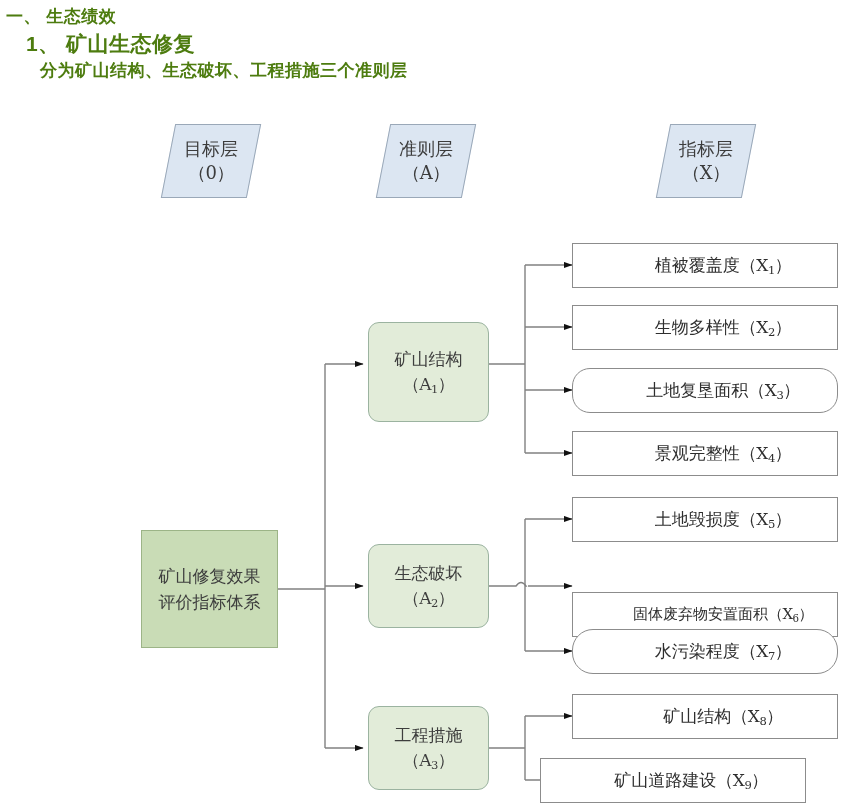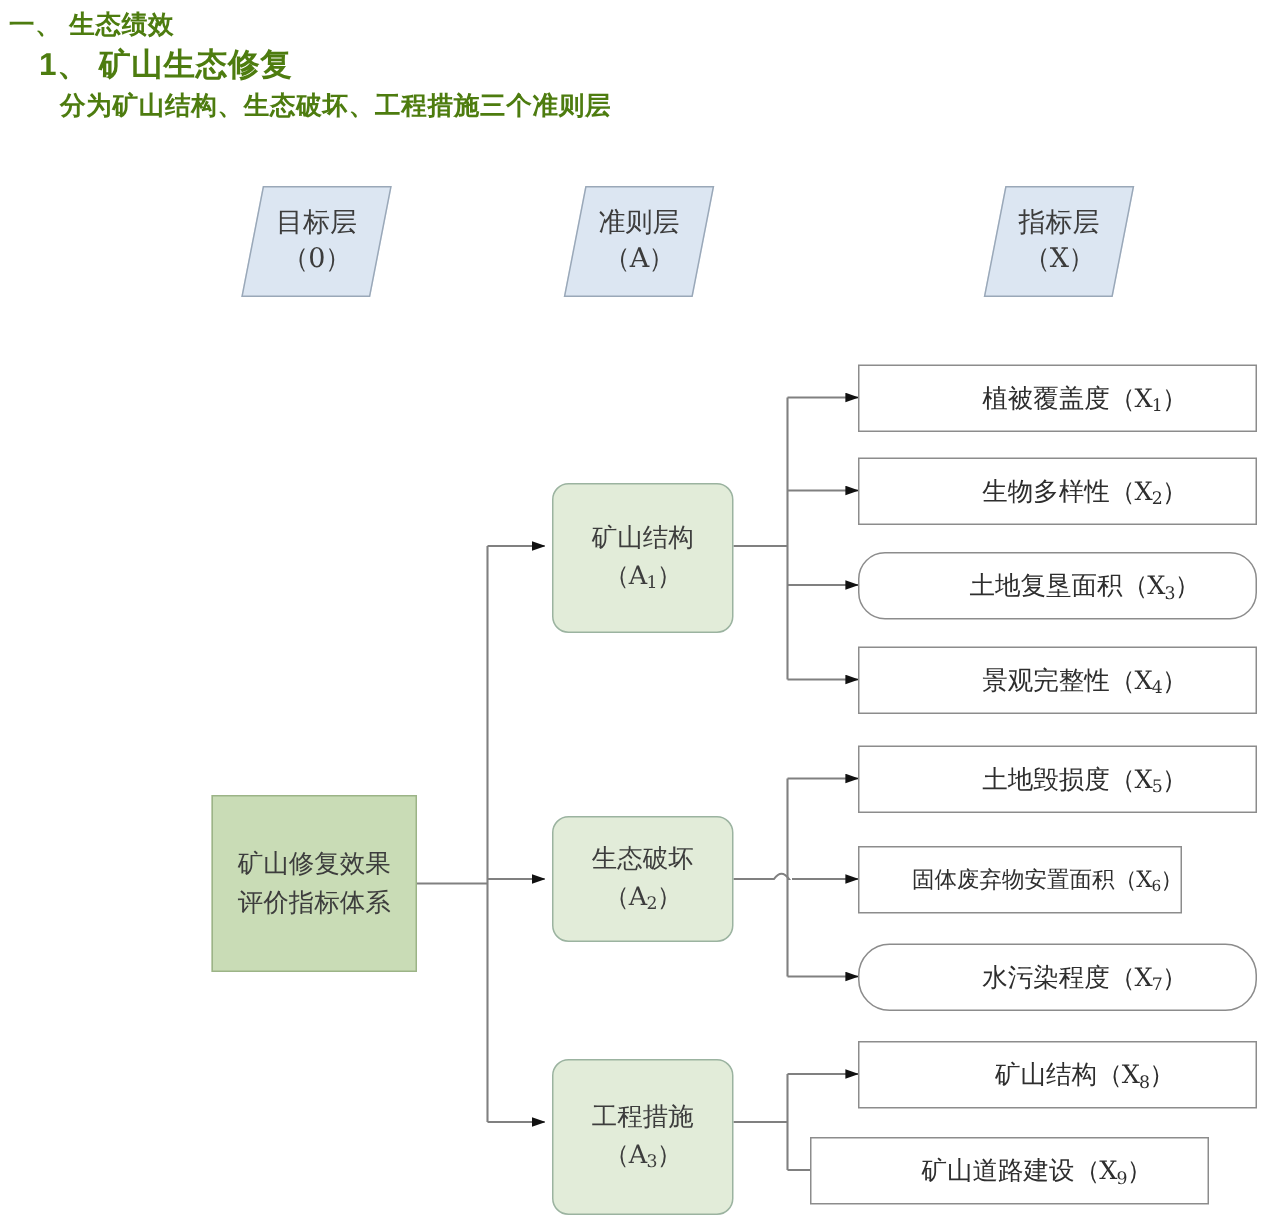--- a/index.html
+++ b/index.html
@@ -211,21 +211,21 @@
   <div class="crit-box" style="left:368px; top:322px; width:121px; height:100px;">
     <span>矿山结构</span>
     <span class="paren"><span>（A</span><sub>1</sub><span>）</span></span>
   </div>
 
   <div class="crit-box" style="left:368px; top:544px; width:121px; height:84px;">
     <span>生态破坏</span>
     <span class="paren"><span>（A</span><sub>2</sub><span>）</span></span>
   </div>
 
-  <div class="crit-box" style="left:368px; top:706px; width:121px; height:104px;">
+  <div class="crit-box" style="left:368px; top:706px; width:121px; height:84px;">
     <span>工程措施</span>
     <span class="paren"><span>（A</span><sub>3</sub><span>）</span></span>
   </div>
 
   <div class="ind-box" style="left:572px; top:243px; width:266px; height:45px;">
     <span><span>植被覆盖度</span><span class="paren"><span>（X</span><sub>1</sub><span>）</span></span></span>
   </div>
 
   <div class="ind-box" style="left:572px; top:305px; width:266px; height:45px;">
     <span><span>生物多样性</span><span class="paren"><span>（X</span><sub>2</sub><span>）</span></span></span>
@@ -236,21 +236,21 @@
   </div>
 
   <div class="ind-box" style="left:572px; top:431px; width:266px; height:45px;">
     <span><span>景观完整性</span><span class="paren"><span>（X</span><sub>4</sub><span>）</span></span></span>
   </div>
 
   <div class="ind-box" style="left:572px; top:497px; width:266px; height:45px;">
     <span><span>土地毁损度</span><span class="paren"><span>（X</span><sub>5</sub><span>）</span></span></span>
   </div>
 
-  <div class="ind-box small" style="left:572px; top:564px; width:216px; height:45px;">
+  <div class="ind-box small" style="left:572px; top:592px; width:266px; height:45px;">
     <span><span>固体废弃物安置面积</span><span class="paren"><span>（X</span><sub>6</sub><span>）</span></span></span>
   </div>
 
   <div class="ind-box" style="left:572px; top:629px; width:266px; height:45px;border-radius:21px;">
     <span><span>水污染程度</span><span class="paren"><span>（X</span><sub>7</sub><span>）</span></span></span>
   </div>
 
   <div class="ind-box" style="left:572px; top:694px; width:266px; height:45px;">
     <span><span>矿山结构</span><span class="paren"><span>（X</span><sub>8</sub><span>）</span></span></span>
   </div>

